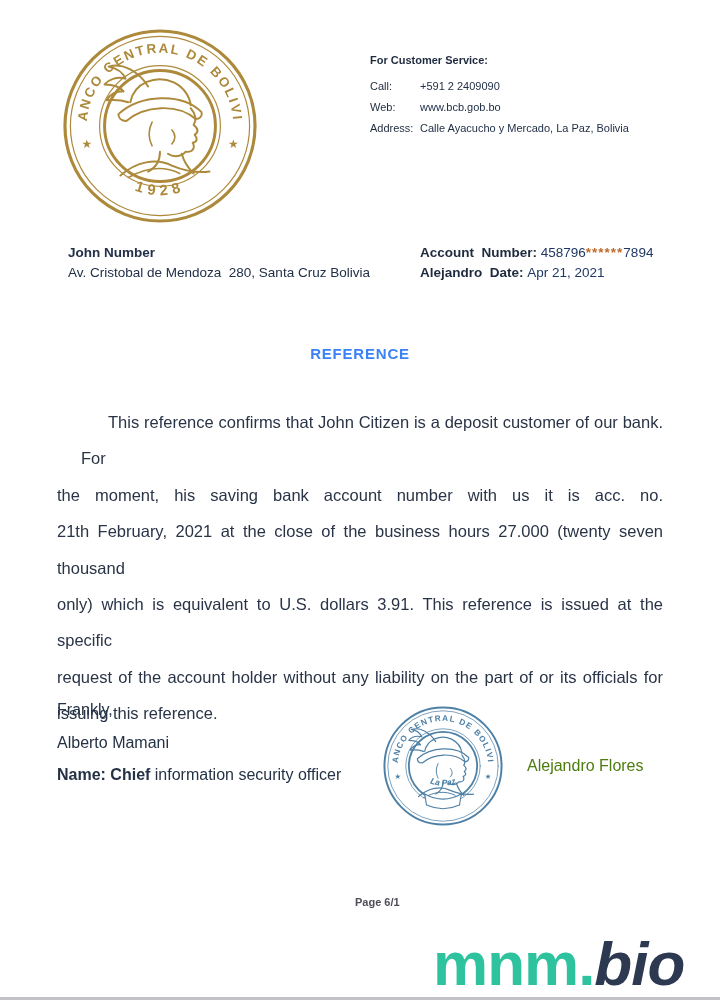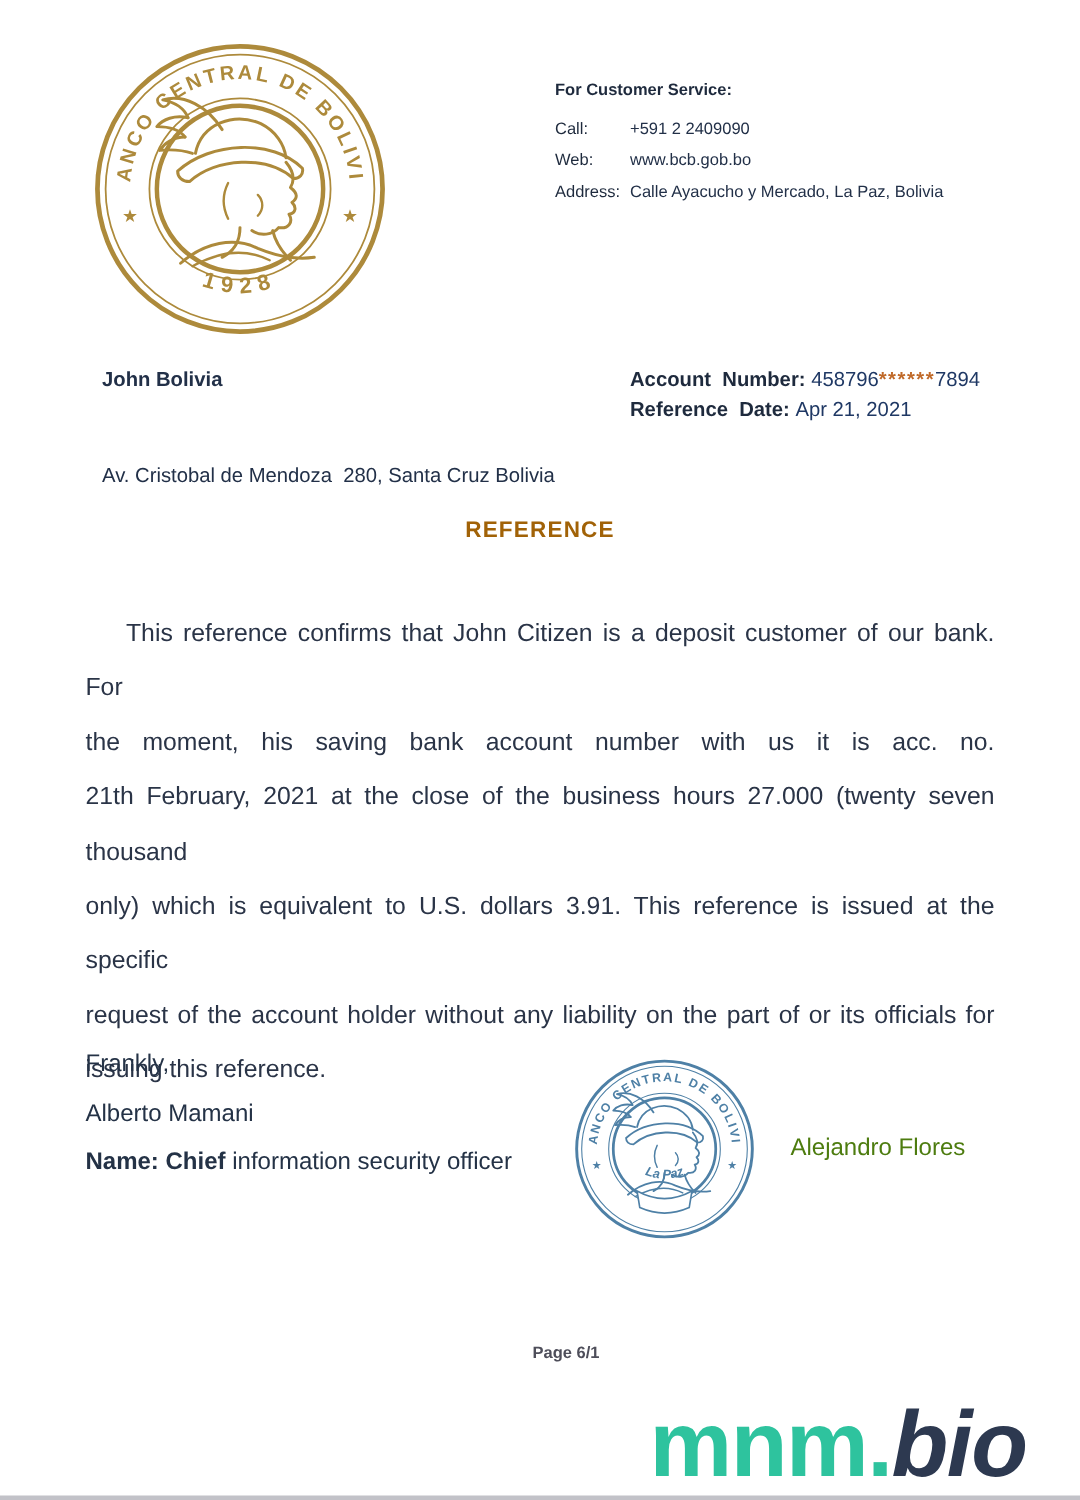--- a/index.html
+++ b/index.html
@@ -1,21 +1,21 @@
 <!DOCTYPE html>
 <html><head>
 <meta charset="utf-8">
 <style>
   html,body{margin:0;padding:0;background:#ffffff;}
   .page{
     position:relative;width:720px;height:1000px;background:#ffffff;overflow:hidden;
     font-family:"Liberation Sans", sans-serif;color:#2a3447;
   }
   .bottom-edge{position:absolute;left:0;right:0;bottom:0;height:3px;background:#c2c2c8;}
-  .pre{white-space:pre-wrap;margin-top:44px;}
+  .pre{white-space:pre-wrap;}
 
   
   .gold-seal{position:absolute;left:61px;top:27px;color:#ad8a3b;}
   .blue-seal{position:absolute;left:382px;top:703px;color:#4e80a6;}
   svg.seal{display:block;}
 
   
   .cs-block{position:absolute;left:370px;top:54px;font-size:11px;color:#1e2a3d;}
   .cs-title{font-weight:bold;margin-bottom:10px;}
   .cs-row{display:flex;line-height:21px;}
@@ -25,26 +25,26 @@
   
   .recipient{position:absolute;left:68px;top:243px;font-size:13.5px;line-height:20px;color:#223048;}
   .recipient .name{font-weight:bold;}
   .account-block{position:absolute;left:420px;top:243px;font-size:13.5px;line-height:20px;color:#1e2a3d;}
   .account-block .lbl{font-weight:bold;}
   .acct-val{color:#1f3864;}
   .acct-mask{color:#c06a2a;letter-spacing:1px;font-weight:bold;}
 
   
   .doc-title{position:absolute;left:0;right:0;top:345px;text-align:center;
-    font-size:15px;font-weight:bold;letter-spacing:.8px;color:#a16207;}
+    font-size:15px;font-weight:bold;letter-spacing:.8px;color:#3b82f6;}
 
   
   .body-text{position:absolute;left:57px;width:606px;top:404px;font-size:16.5px;color:#2a3447;}
   .body-line{text-align:justify;text-align-last:justify;line-height:36.4px;}
-  .body-line.first{text-indent:27px;}
+  .body-line.first{text-indent:27px;margin-left:24px;}
   .body-line.last{text-align-last:left;}
 
   
   .sig-block{position:absolute;left:57px;top:694px;font-size:16px;color:#243246;}
   .sig-line{line-height:32.5px;}
   .sig-bold{font-weight:bold;}
   .counter-signer{position:absolute;left:527px;top:757px;font-size:16px;color:#4d7c0f;}
 
   
   .page-number{position:absolute;left:355px;top:896px;font-size:11px;font-weight:600;color:#4e4e5a;}
@@ -112,27 +112,27 @@
       <span class="cs-label">Web:</span>
       <span class="cs-value">www.bcb.gob.bo</span>
     </div>
     <div class="cs-row">
       <span class="cs-label">Address:</span>
       <span class="cs-value">Calle Ayacucho y Mercado, La Paz, Bolivia</span>
     </div>
   </div>
 
   <div class="recipient">
-    <div class="name">John Bolivia</div>
+    <div class="name">John Number</div>
     <div class="pre">Av. Cristobal de Mendoza  280, Santa Cruz Bolivia</div>
   </div>
 
   <div class="account-block">
     <div><span class="lbl pre">Account  Number: </span><span class="acct-val">458796</span><span class="acct-mask">******</span><span class="acct-val">7894</span></div>
-    <div><span class="lbl pre">Reference  Date: </span><span class="acct-val">Apr 21, 2021</span></div>
+    <div><span class="lbl pre">Alejandro  Date: </span><span class="acct-val">Apr 21, 2021</span></div>
   </div>
 
   <div class="doc-title">REFERENCE</div>
 
   <div class="body-text">
     <div class="body-line first">This reference confirms that John Citizen is a deposit customer of our bank. For</div>
     <div class="body-line">the moment, his saving bank account number with us it is acc. no.</div>
     <div class="body-line">21th February, 2021 at the close of the business hours 27.000 (twenty seven thousand</div>
     <div class="body-line">only) which is equivalent to U.S. dollars 3.91. This reference is issued at the specific</div>
     <div class="body-line">request of the account holder without any liability on the part of or its officials for</div>

